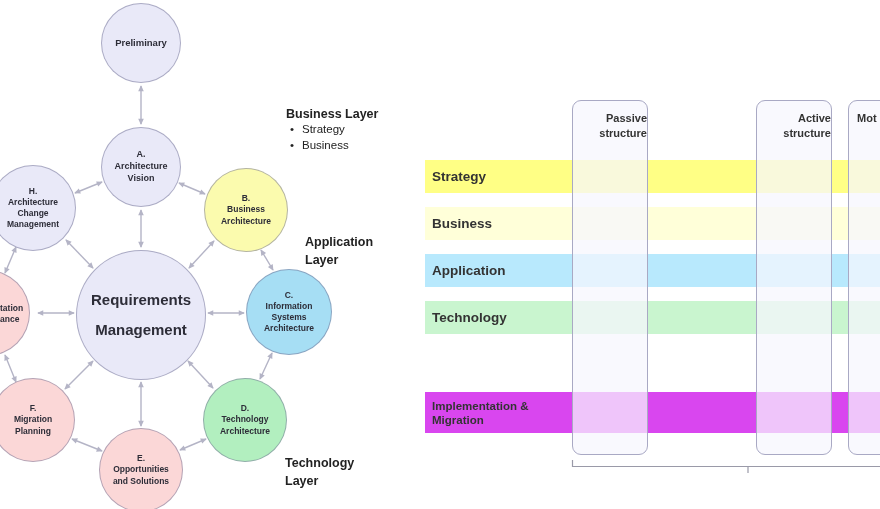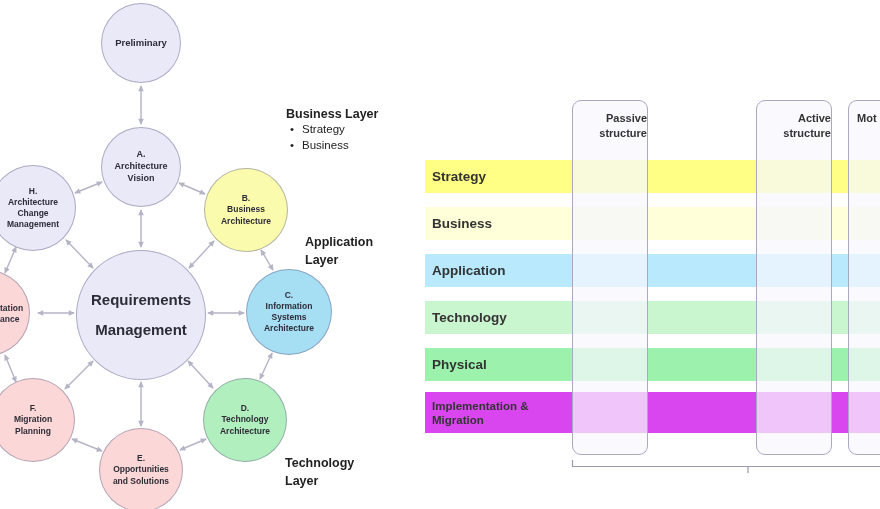--- a/index.html
+++ b/index.html
@@ -145,23 +145,20 @@
   </div>
   <div class="band" style="top: 207px; height: 33px; background: rgb(255, 255, 217);">
     <span class="band-label">Business</span>
   </div>
   <div class="band" style="top: 254px; height: 33px; background: rgb(184, 233, 253);">
     <span class="band-label">Application</span>
   </div>
   <div class="band" style="top: 301px; height: 33px; background: rgb(201, 245, 207);">
     <span class="band-label">Technology</span>
   </div>
-  <div class="band" style="top: 348px; height: 33px; background: rgb(156, 242, 172);">
-    <span class="band-label">Physical</span>
-  </div>
   <div class="band" style="top: 392px; height: 41px; background: #d946ef;">
     <span class="band-label small">Implementation &amp;
 Migration</span>
   </div>
 
   <div class="col" style="left:572px;">
     <div class="col-label">Passive
 structure</div>
   </div>
   <div class="col" style="left:756px;">

